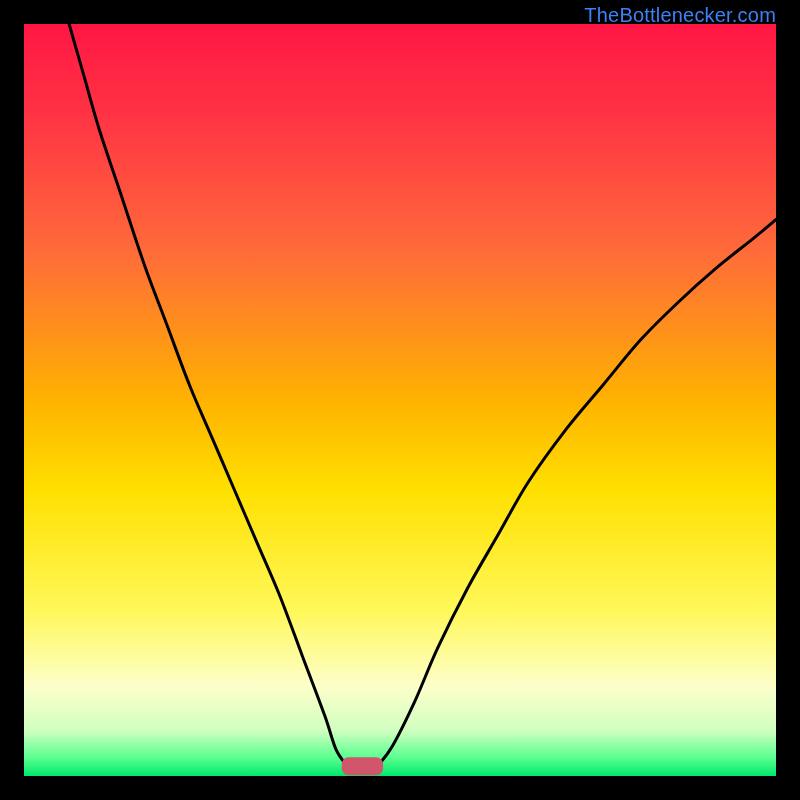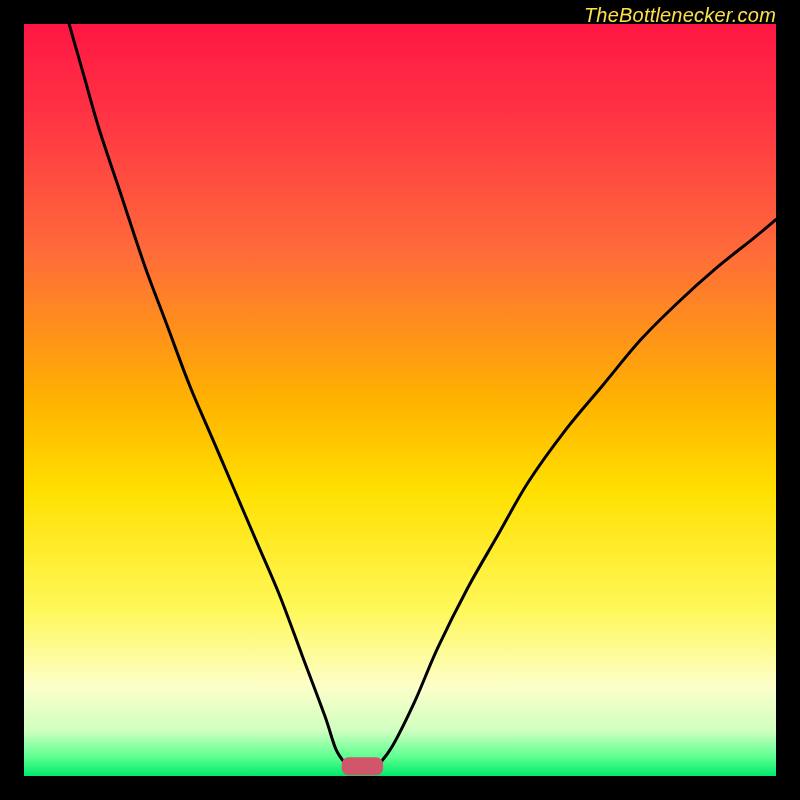--- a/index.html
+++ b/index.html
@@ -23,25 +23,24 @@
     position: absolute;
     left: 0;
     top: 0;
     width: 752px;
     height: 752px;
   }
   .watermark {
     position: absolute;
     top: 4px;
     right: 24px;
-    color: #fde047;
+    color: #3b82f6;
     font-size: 20px;
     font-weight: 500;
     letter-spacing: 0.2px;
-    font-style: italic;
   }
   svg { display: block; }
 </style>
 </head>
 <body>
 
 <div class="watermark">TheBottlenecker.com</div>
 
 <div class="frame">
   <svg class="plot-area" viewBox="0 0 752 752" preserveAspectRatio="none">

